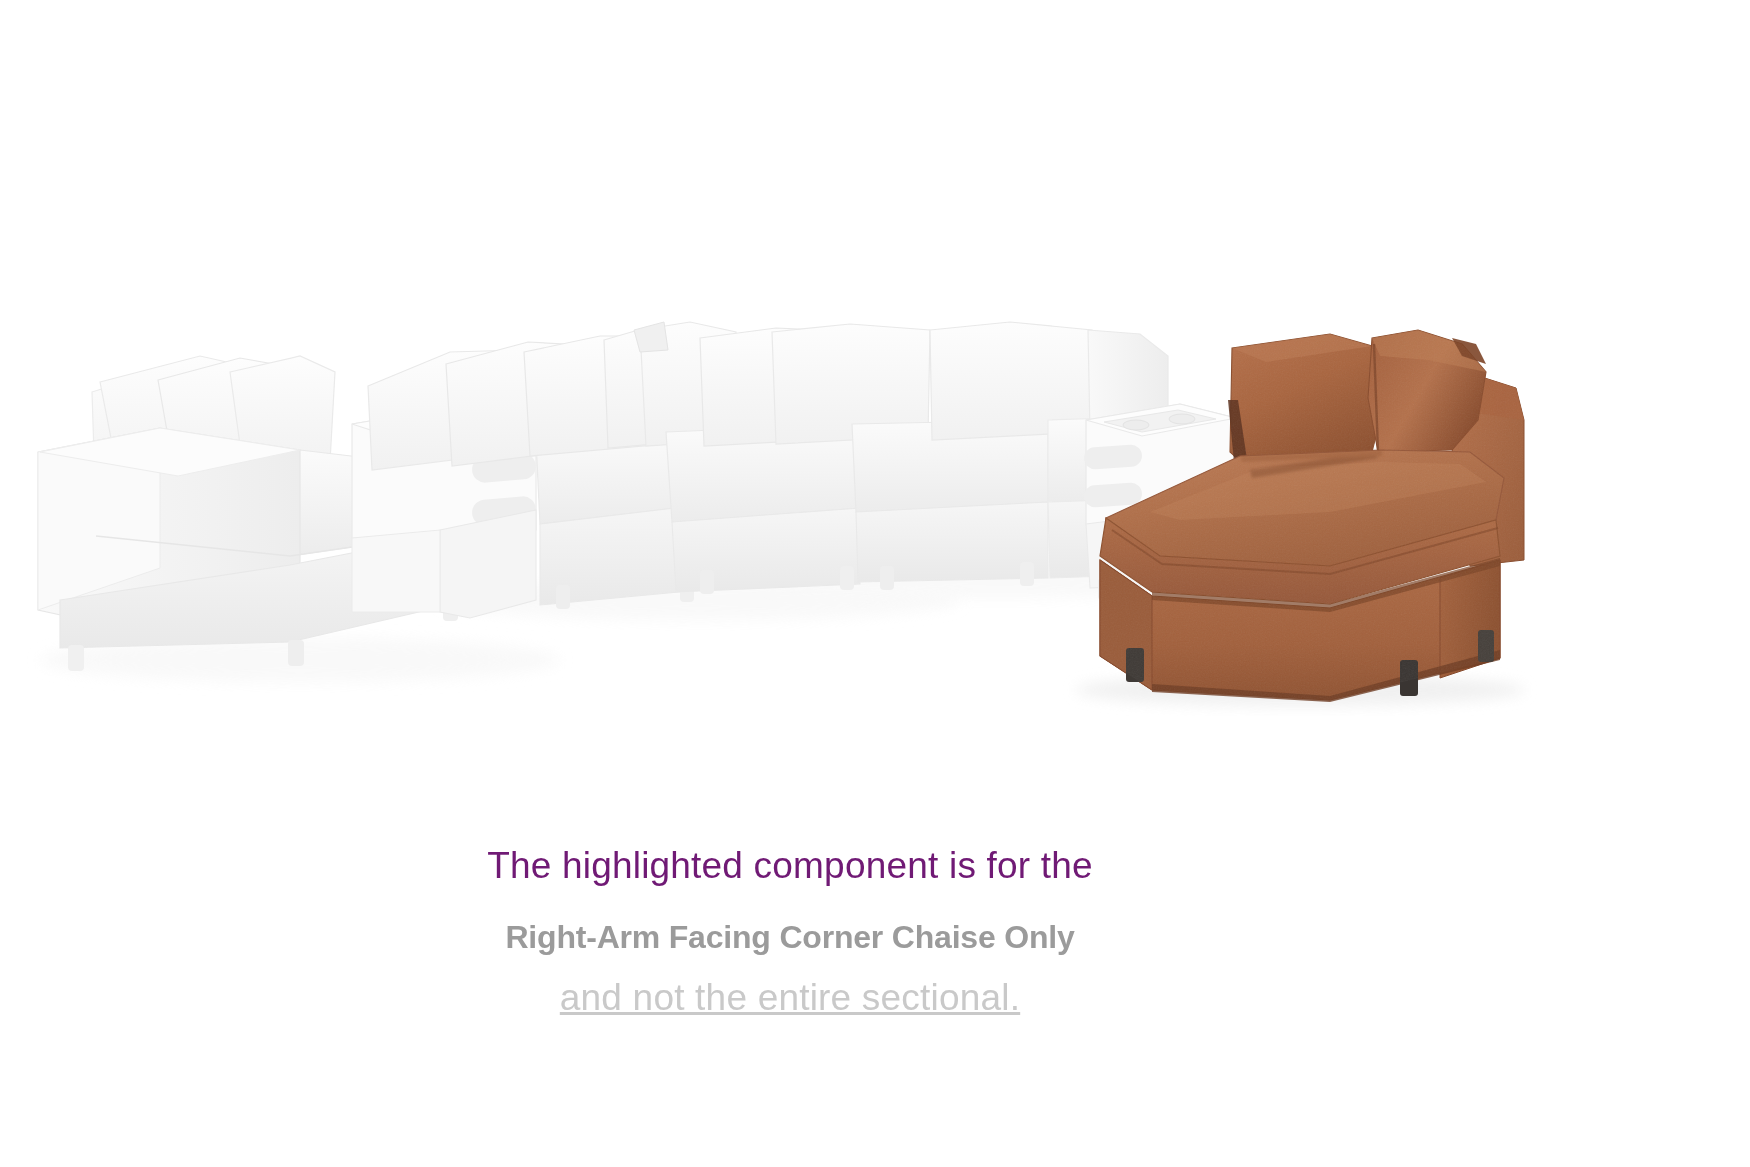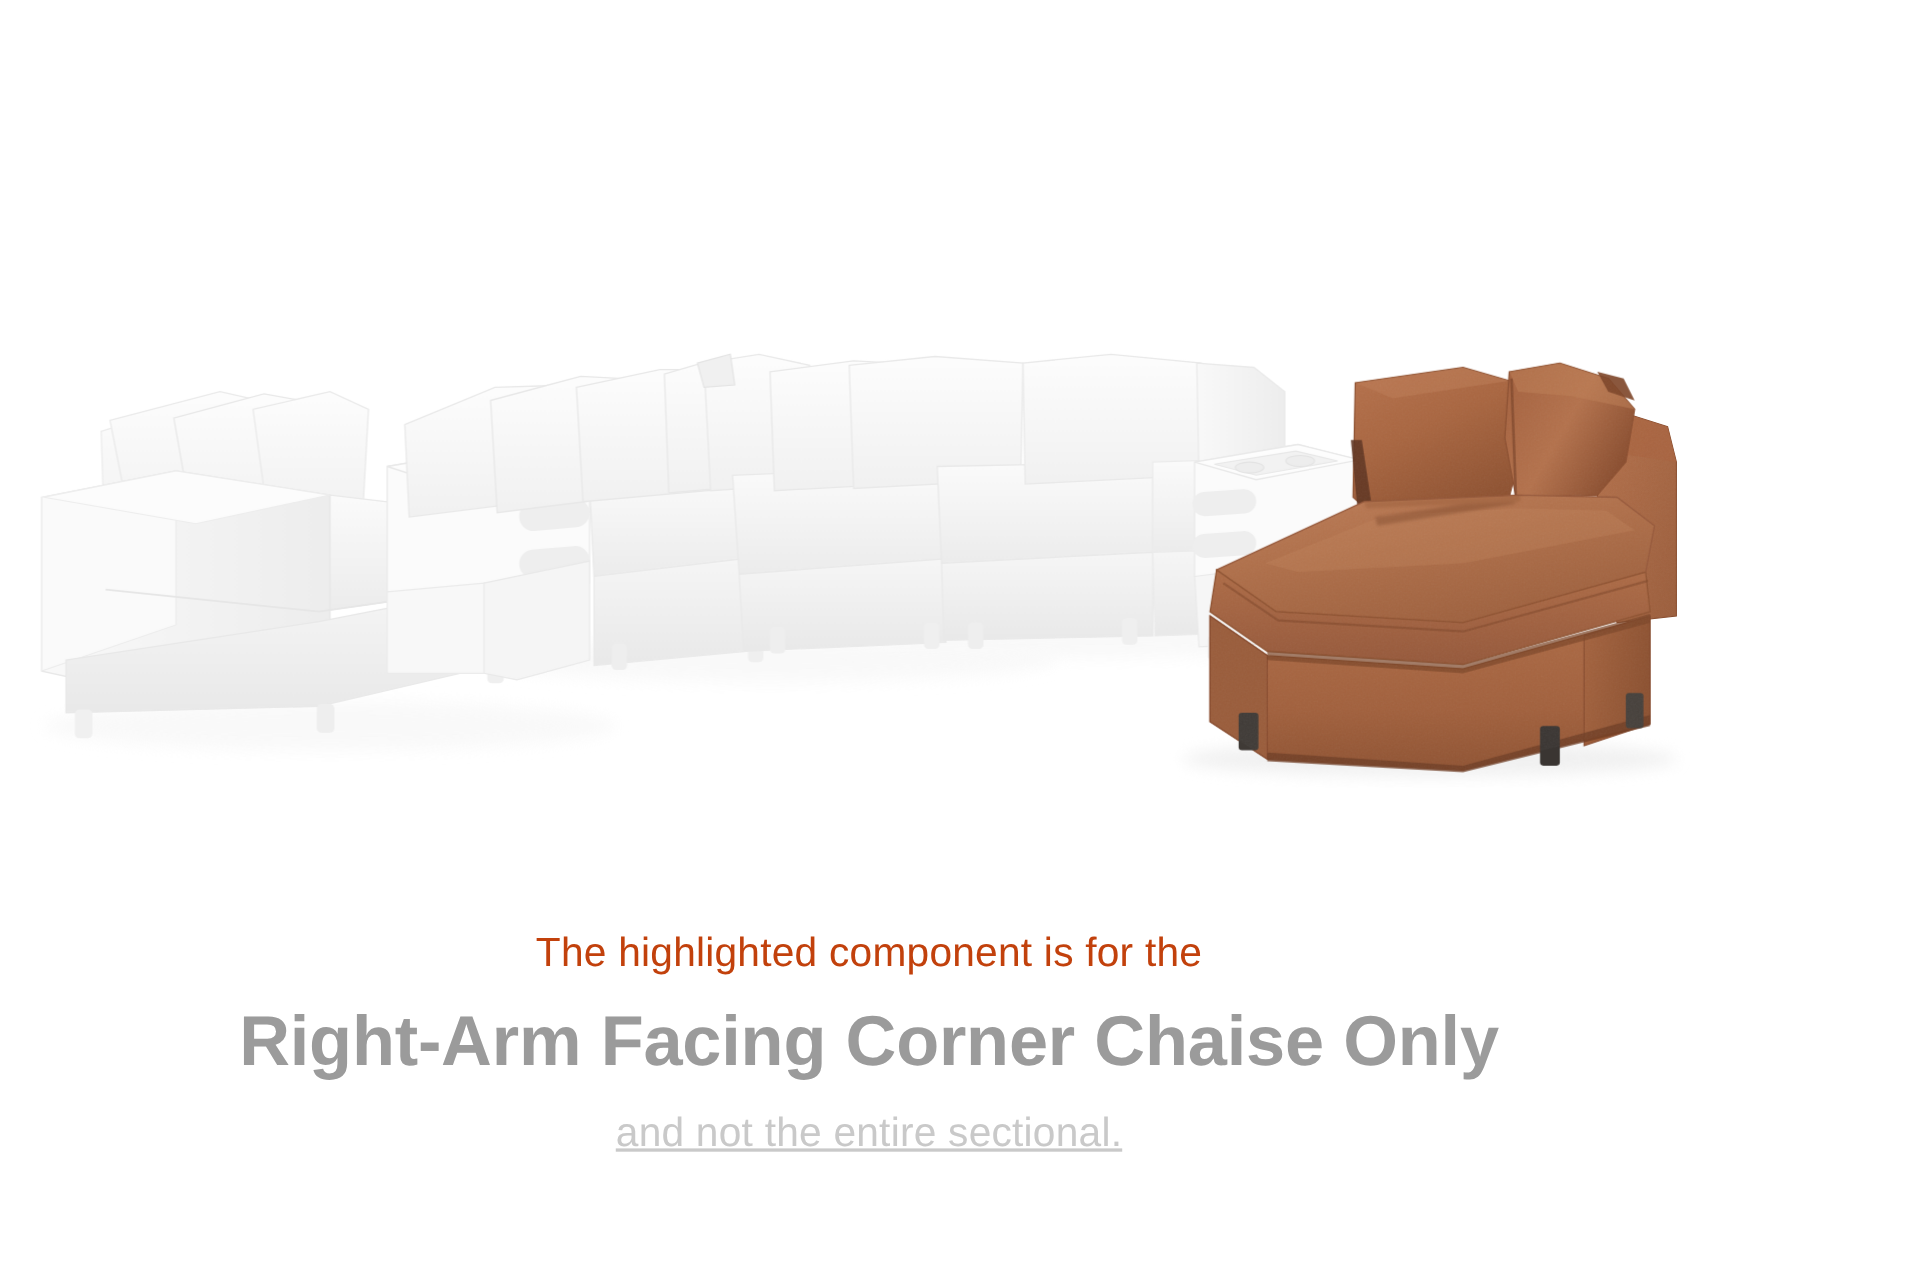--- a/index.html
+++ b/index.html
@@ -24,32 +24,32 @@
 
   #caption-block {
     position: absolute;
     left: 0; top: 838px;
     width: 1580px;
     text-align: center;
   }
   .cap-line-1 {
     font-size: 37px;
     font-weight: normal;
-    color: #c2410c;
+    color: #701a75;
     letter-spacing: 0.2px;
     line-height: 1.5;
     white-space: nowrap;
   }
   .cap-line-2 {
-    font-size: 64px;
+    font-size: 32px;
     font-weight: bold;
     color: #9b9b9b;
     letter-spacing: -0.2px;
     line-height: 1.45;
-    margin-top: 6px;
+    margin-top: 20px;
     white-space: nowrap;
   }
   .cap-line-3 {
     font-size: 37px;
     font-weight: normal;
     color: #c9c9c9;
     letter-spacing: 0.2px;
     line-height: 1.5;
     margin-top: 10px;
     white-space: nowrap;

